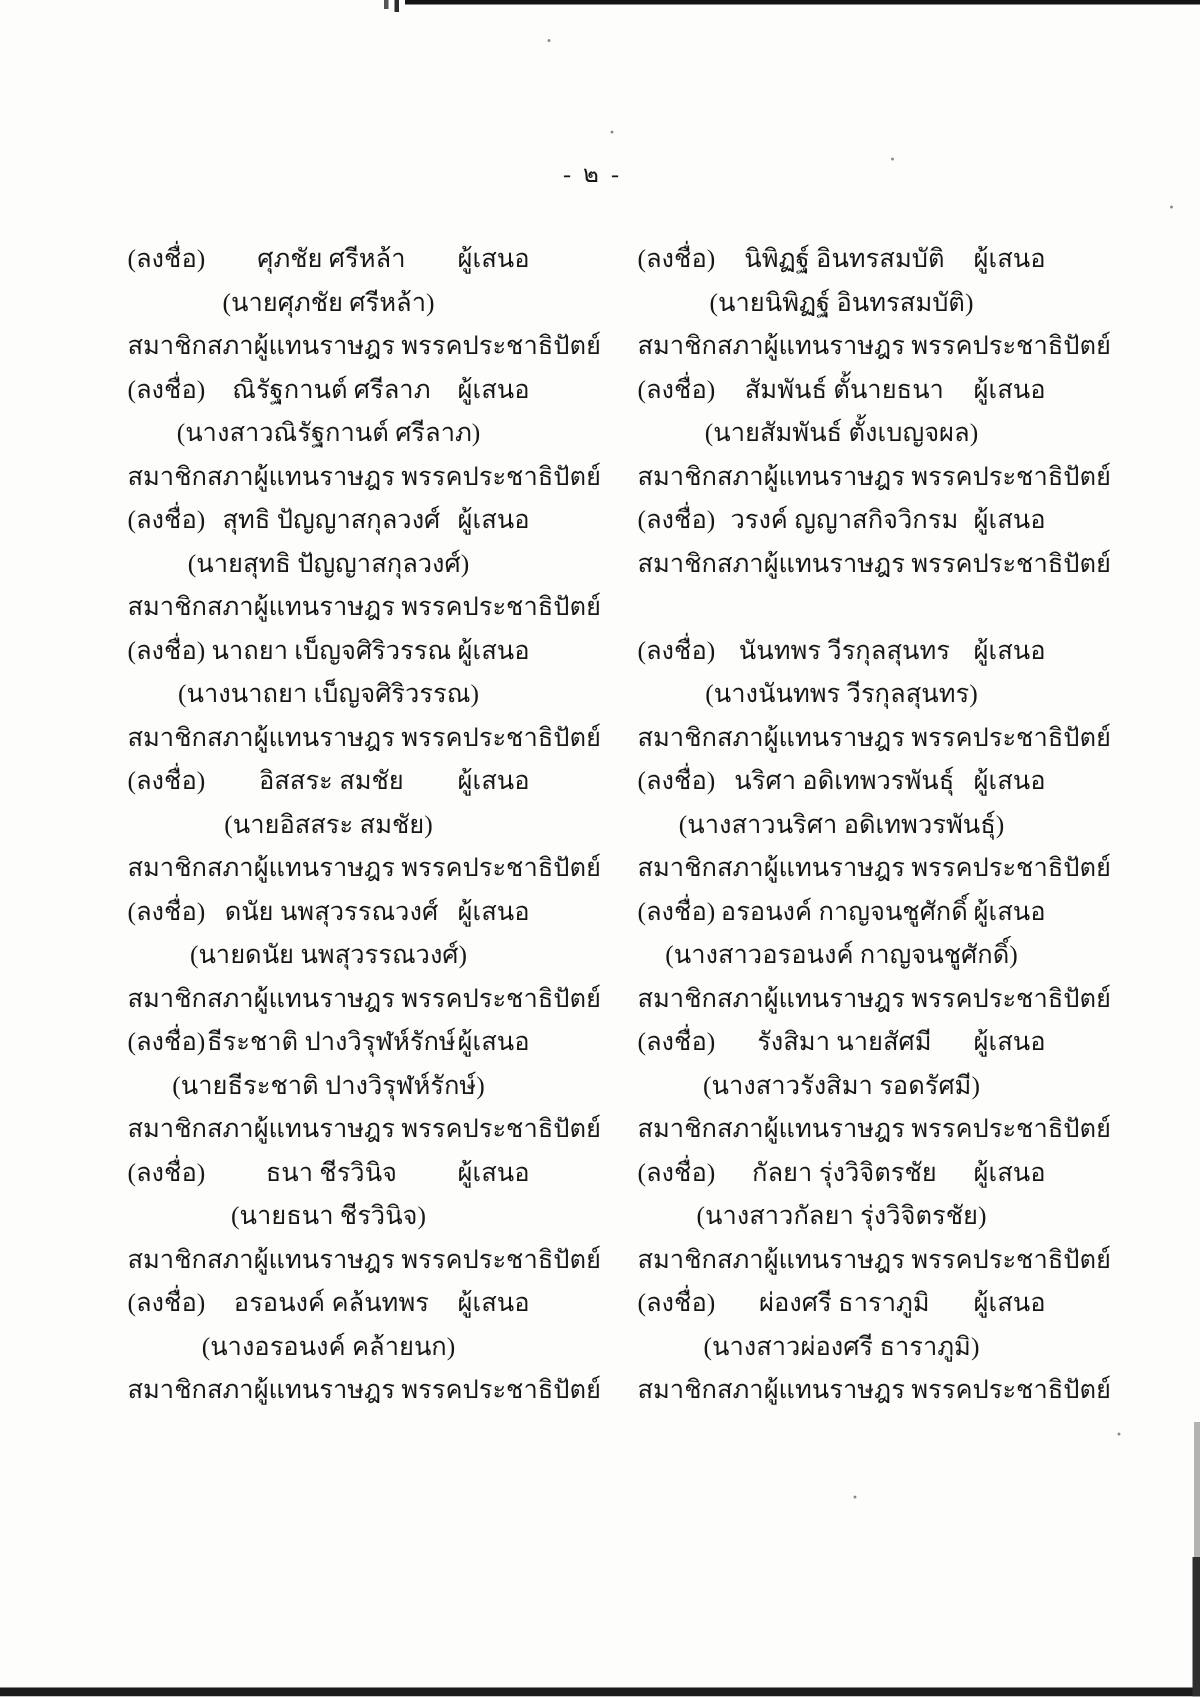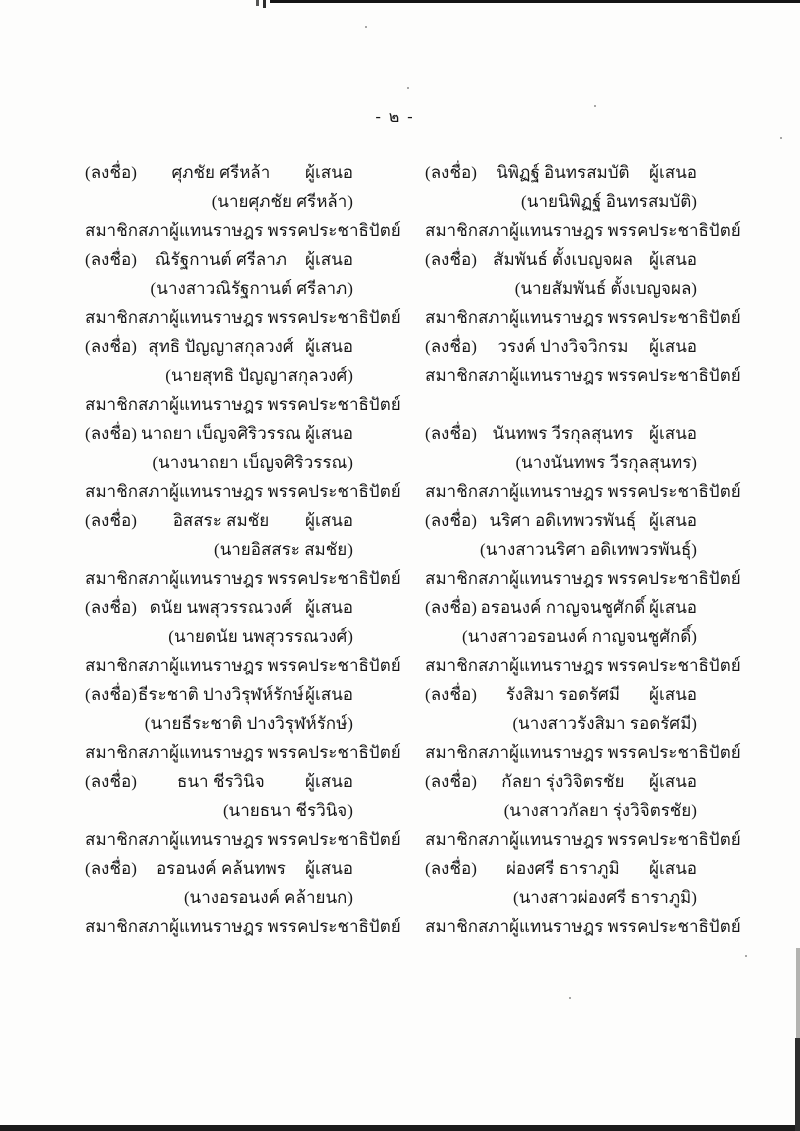--- a/index.html
+++ b/index.html
@@ -36,21 +36,21 @@
     height: 29px;
     line-height: 29px;
     font-size: 17px;
     white-space: nowrap;
   }
   .sig-line {
     display: flex;
     justify-content: space-between;
     align-items: flex-start;
   }
-  .full-name { text-align: right; }
+  .full-name { text-align: center; }
   .role { text-align: left; }
 
   
   .band-top {
     position: absolute;
     top: 0; left: 270px; right: 0;
     height: 3px;
     background: #151515;
   }
   .band-top-tick1 {
@@ -213,31 +213,31 @@
       <span class="sig-name">นิพิฏฐ์ อินทรสมบัติ</span>
       <span class="proposer-label">ผู้เสนอ</span>
     </div>
     <div class="line full-name">(นายนิพิฏฐ์ อินทรสมบัติ)</div>
     <div class="line role">สมาชิกสภาผู้แทนราษฎร พรรคประชาธิปัตย์</div>
   </div>
 
   <div class="sig-block">
     <div class="line sig-line">
       <span class="sign-label">(ลงชื่อ)</span>
-      <span class="sig-name">สัมพันธ์ ตั้งเบญจผล</span>
+      <span class="sig-name">สัมพันธ์ ตั้นายธนา</span>
       <span class="proposer-label">ผู้เสนอ</span>
     </div>
     <div class="line full-name">(นายสัมพันธ์ ตั้งเบญจผล)</div>
     <div class="line role">สมาชิกสภาผู้แทนราษฎร พรรคประชาธิปัตย์</div>
   </div>
 
   <div class="sig-block">
     <div class="line sig-line">
       <span class="sign-label">(ลงชื่อ)</span>
-      <span class="sig-name">วรงค์ ปางวิจวิกรม</span>
+      <span class="sig-name">วรงค์ ญญาสกิจวิกรม</span>
       <span class="proposer-label">ผู้เสนอ</span>
     </div>
     <div class="line role">สมาชิกสภาผู้แทนราษฎร พรรคประชาธิปัตย์</div>
   </div>
 
   <div class="sig-block">
     <div class="line sig-line">
       <span class="sign-label">(ลงชื่อ)</span>
       <span class="sig-name">นันทพร วีรกุลสุนทร</span>
       <span class="proposer-label">ผู้เสนอ</span>
@@ -262,21 +262,21 @@
       <span class="sig-name">อรอนงค์ กาญจนชูศักดิ์</span>
       <span class="proposer-label">ผู้เสนอ</span>
     </div>
     <div class="line full-name">(นางสาวอรอนงค์ กาญจนชูศักดิ์)</div>
     <div class="line role">สมาชิกสภาผู้แทนราษฎร พรรคประชาธิปัตย์</div>
   </div>
 
   <div class="sig-block">
     <div class="line sig-line">
       <span class="sign-label">(ลงชื่อ)</span>
-      <span class="sig-name">รังสิมา รอดรัศมี</span>
+      <span class="sig-name">รังสิมา นายสัศมี</span>
       <span class="proposer-label">ผู้เสนอ</span>
     </div>
     <div class="line full-name">(นางสาวรังสิมา รอดรัศมี)</div>
     <div class="line role">สมาชิกสภาผู้แทนราษฎร พรรคประชาธิปัตย์</div>
   </div>
 
   <div class="sig-block">
     <div class="line sig-line">
       <span class="sign-label">(ลงชื่อ)</span>
       <span class="sig-name">กัลยา รุ่งวิจิตรชัย</span>

